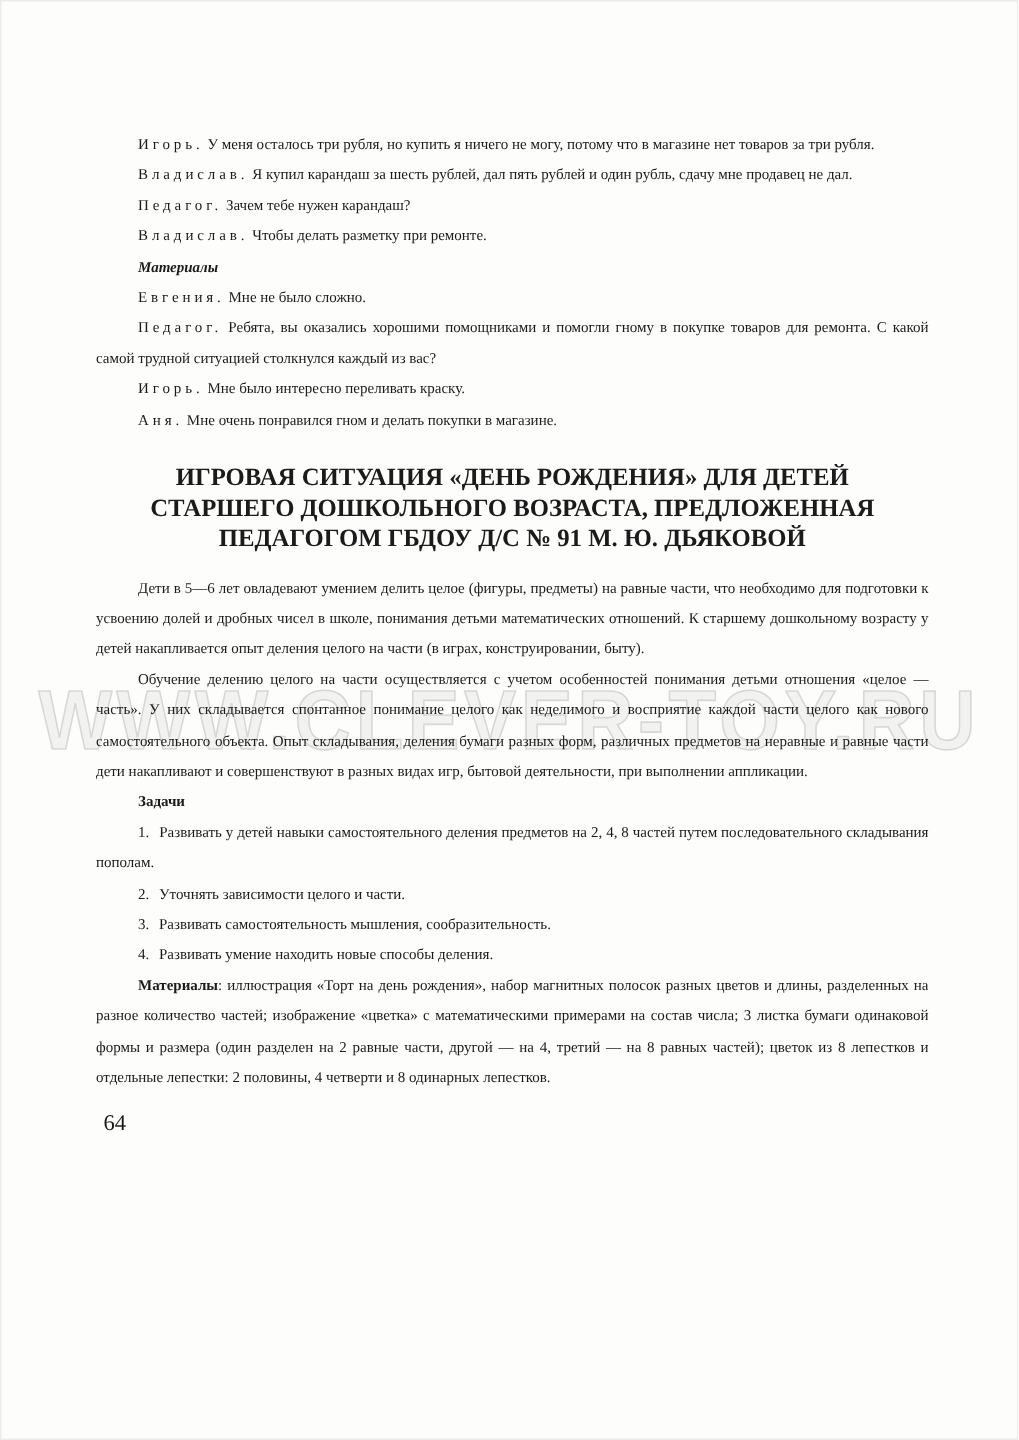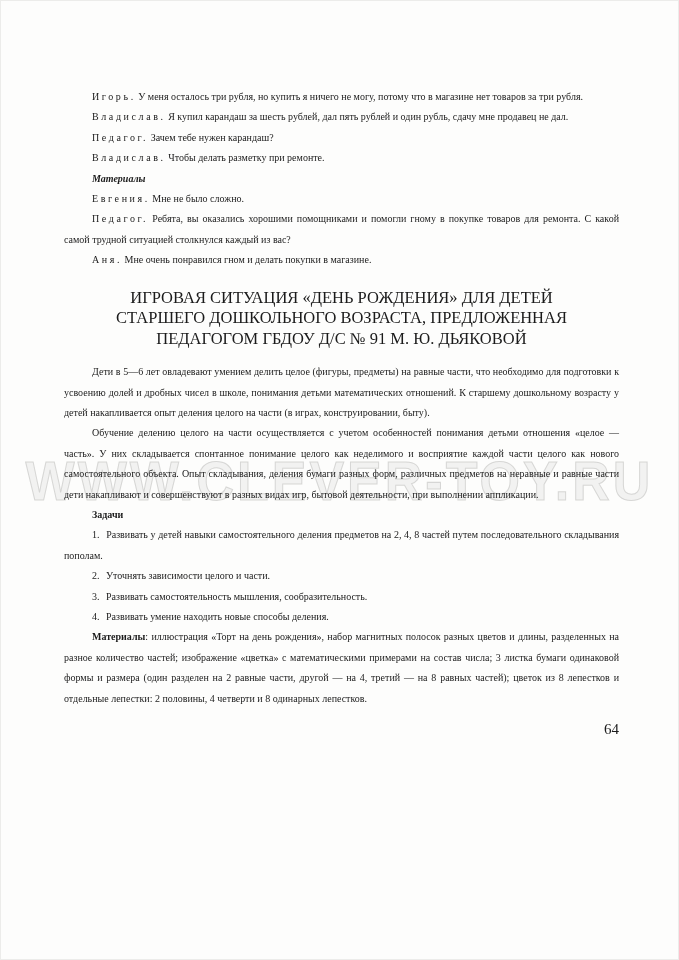--- a/index.html
+++ b/index.html
@@ -35,38 +35,38 @@
   .speaker {
     letter-spacing: 2.6px;
   }
   .reflection {
     font-weight: bold;
     font-style: italic;
   }
   .section-heading {
     margin: 17px 0 13px 0;
     text-align: center;
-    font-weight: normal;
+    font-weight: bold;
     font-size: 16.5px;
     line-height: 20.5px;
   }
   .tasks-heading {
     font-weight: bold;
   }
   .task-num {
     padding-right: 4px;
   }
   .bold {
     font-weight: bold;
   }
   .page-number {
     margin: 10px 0 16px 5px;
     font-size: 15px;
     text-indent: 0;
-    text-align: right;
+    text-align: left;
   }
   .watermark {
     position: absolute;
     top: 450px;
     left: 0;
     width: 100%;
     z-index: 1;
     text-align: center;
     font-family: "Liberation Sans", sans-serif;
     font-weight: bold;
@@ -96,20 +96,21 @@
     <p class="para"><span class="speaker">Педагог.</span> <span>Зачем тебе нужен карандаш?</span></p>
 
     <p class="para"><span class="speaker">Владислав.</span> <span>Чтобы делать разметку при ремонте.</span></p>
 
     <p class="para reflection">Материалы</p>
 
     <p class="para"><span class="speaker">Евгения.</span> <span>Мне не было сложно.</span></p>
 
     <p class="para"><span class="speaker">Педагог.</span> <span>Ребята, вы оказались хорошими помощниками и помогли гному в покупке товаров для ремонта. С какой самой трудной ситуацией столкнулся каждый из вас?</span></p>
 
+    <p class="para"><span class="speaker">Игорь.</span> <span>Мне было интересно переливать краску.</span></p>
 
     <p class="para"><span class="speaker">Аня.</span> <span>Мне очень понравился гном и делать покупки в магазине.</span></p>
 
     <div class="section-heading">
       <div>ИГРОВАЯ СИТУАЦИЯ «ДЕНЬ РОЖДЕНИЯ» ДЛЯ ДЕТЕЙ</div>
       <div>СТАРШЕГО ДОШКОЛЬНОГО ВОЗРАСТА, ПРЕДЛОЖЕННАЯ</div>
       <div>ПЕДАГОГОМ ГБДОУ Д/С № 91 М. Ю. ДЬЯКОВОЙ</div>
     </div>
 
     <p class="para">Дети в 5—6 лет овладевают умением делить целое (фигуры, предметы) на равные части, что необходимо для подготовки к усвоению долей и дробных чисел в школе, понимания детьми математических отношений. К старшему дошкольному возрасту у детей накапливается опыт деления целого на части (в играх, конструировании, быту).</p>

